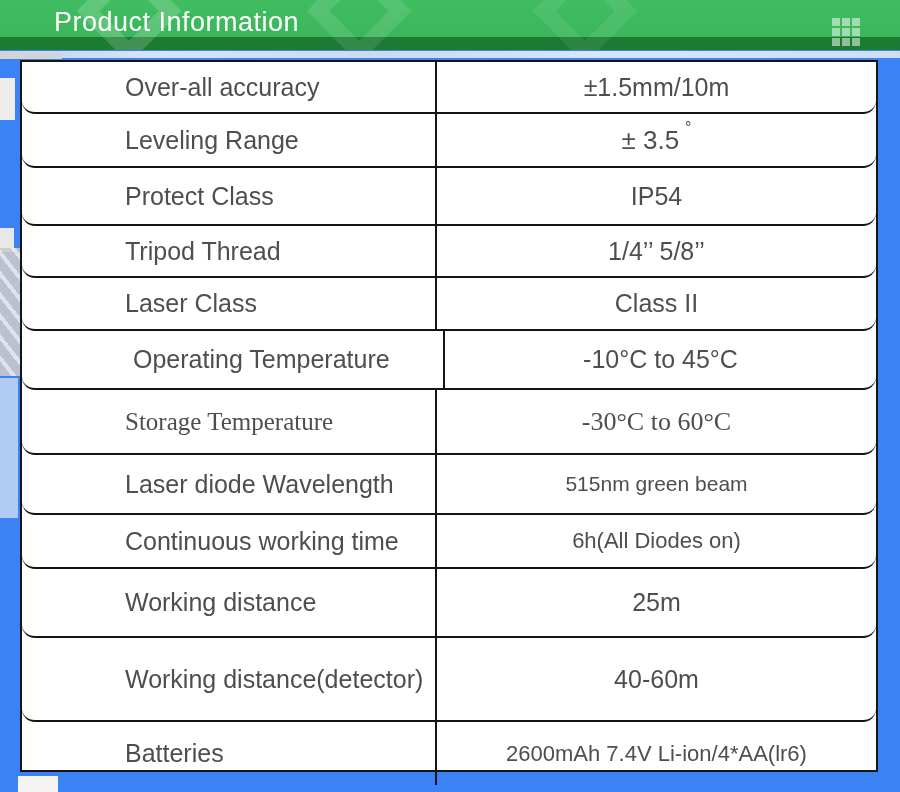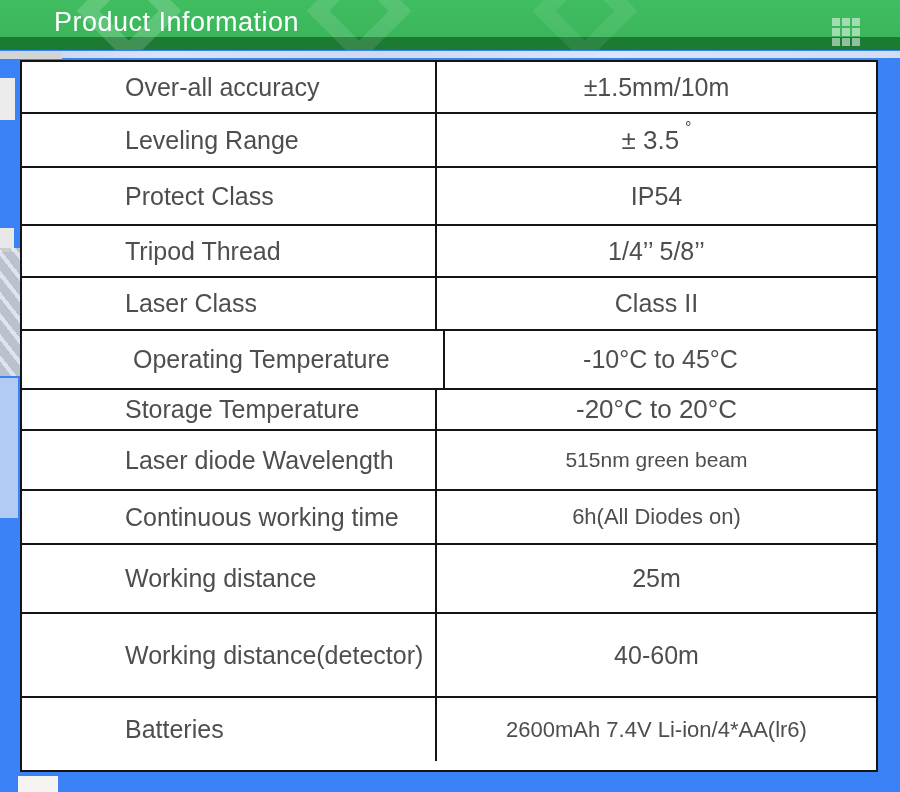--- a/index.html
+++ b/index.html
@@ -38,21 +38,21 @@
   .wm-soft-top{position:absolute;left:0;top:228px;width:14px;height:24px;background:#e8e8e8;}
   .wm-stripes{position:absolute;left:0;top:248px;width:22px;height:128px;opacity:.9;
     background:repeating-linear-gradient(52deg,#c9c9c9 0 9px,#efefef 9px 13px);}
   .wm-soft-bottom{position:absolute;left:0;top:378px;width:18px;height:140px;
     background:#f2f2f2;opacity:.65;}
   .bottom-smudge{position:absolute;left:18px;top:776px;width:40px;height:16px;background:#f5f4f2;}
 
   
   .spec-table{position:absolute;left:20px;top:60px;width:858px;height:712px;
     border:2px solid var(--border);background:#fff;}
-  .row{display:flex;border-bottom:2px solid var(--border);}
+  .row{display:flex;border-bottom:2px solid var(--border);border-radius:13px;}
   .row:last-child{border-bottom:none;}
   .cell-label{width:415px;border-right:2px solid var(--border);display:flex;
     align-items:center;padding-left:103px;color:var(--txt);font-size:25px;
     white-space:nowrap;}
   .cell-value{flex:1;display:flex;align-items:center;justify-content:center;
     color:var(--txt);white-space:nowrap;}
   .deg-sup{font-size:16px;position:relative;top:-12px;margin-left:6px;}
 </style>
 </head>
 <body>
@@ -105,23 +105,23 @@
         <div class="cell-value" style="font-size: 25px;">1/4’’ 5/8’’</div>
       </div>
       <div class="row" style="height: 53px;">
         <div class="cell-label">Laser Class</div>
         <div class="cell-value" style="font-size: 25px;">Class II</div>
       </div>
       <div class="row" style="height: 59px; padding-left: 8px;">
         <div class="cell-label">Operating Temperature</div>
         <div class="cell-value" style="font-size: 25px;">-10°C to 45°C</div>
       </div>
-      <div class="row" style="height: 41px;">
+      <div class="row" style="height: 65px; font-family: Liberation Serif, serif;">
         <div class="cell-label">Storage Temperature</div>
-        <div class="cell-value" style="font-size: 26px;">-20°C to 20°C</div>
+        <div class="cell-value" style="font-size: 26px;">-30°C to 60°C</div>
       </div>
       <div class="row" style="height: 60px;">
         <div class="cell-label">Laser diode Wavelength</div>
         <div class="cell-value" style="font-size: 21px;">515nm green beam</div>
       </div>
       <div class="row" style="height: 54px;">
         <div class="cell-label">Continuous working time</div>
         <div class="cell-value" style="font-size: 22px;">6h(All Diodes on)</div>
       </div>
       <div class="row" style="height: 69px;">

